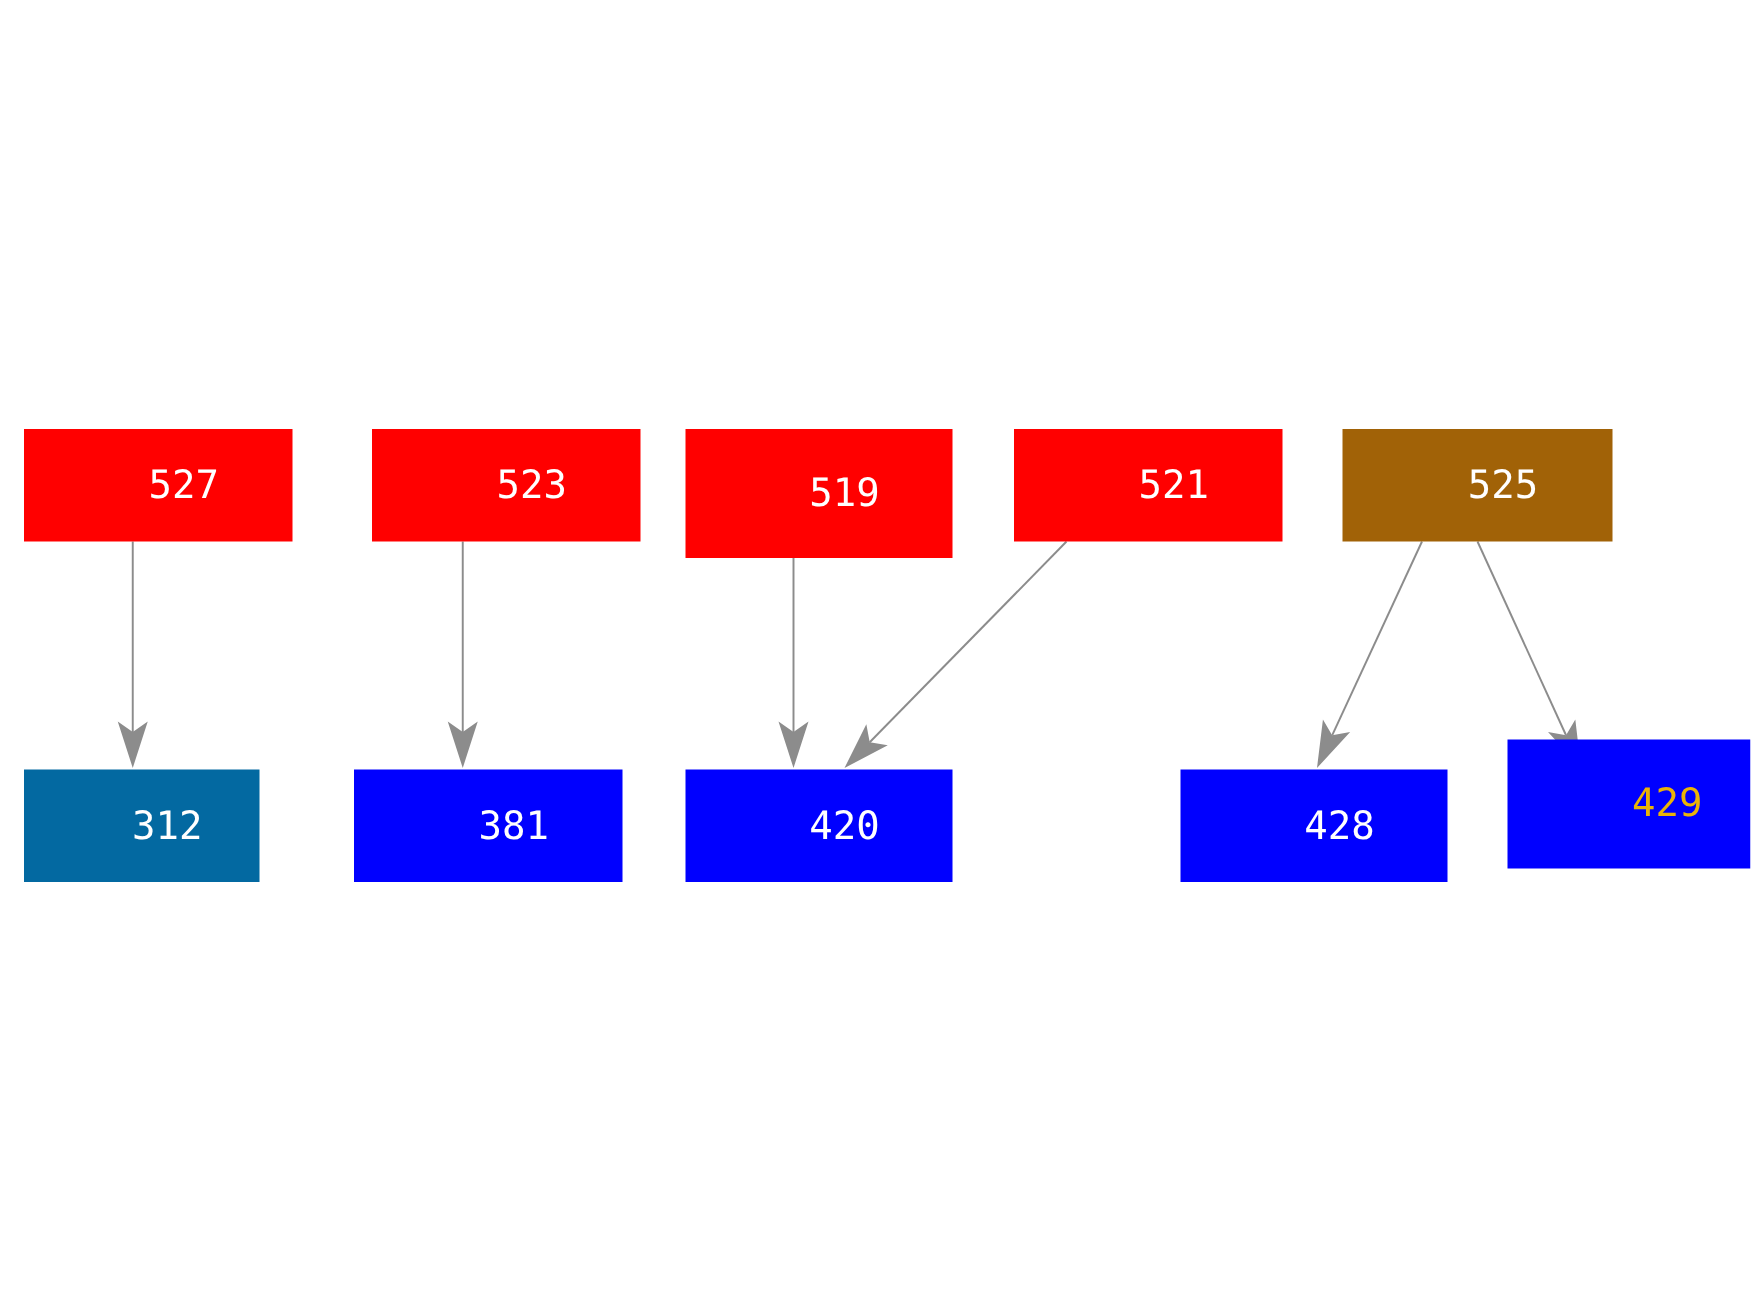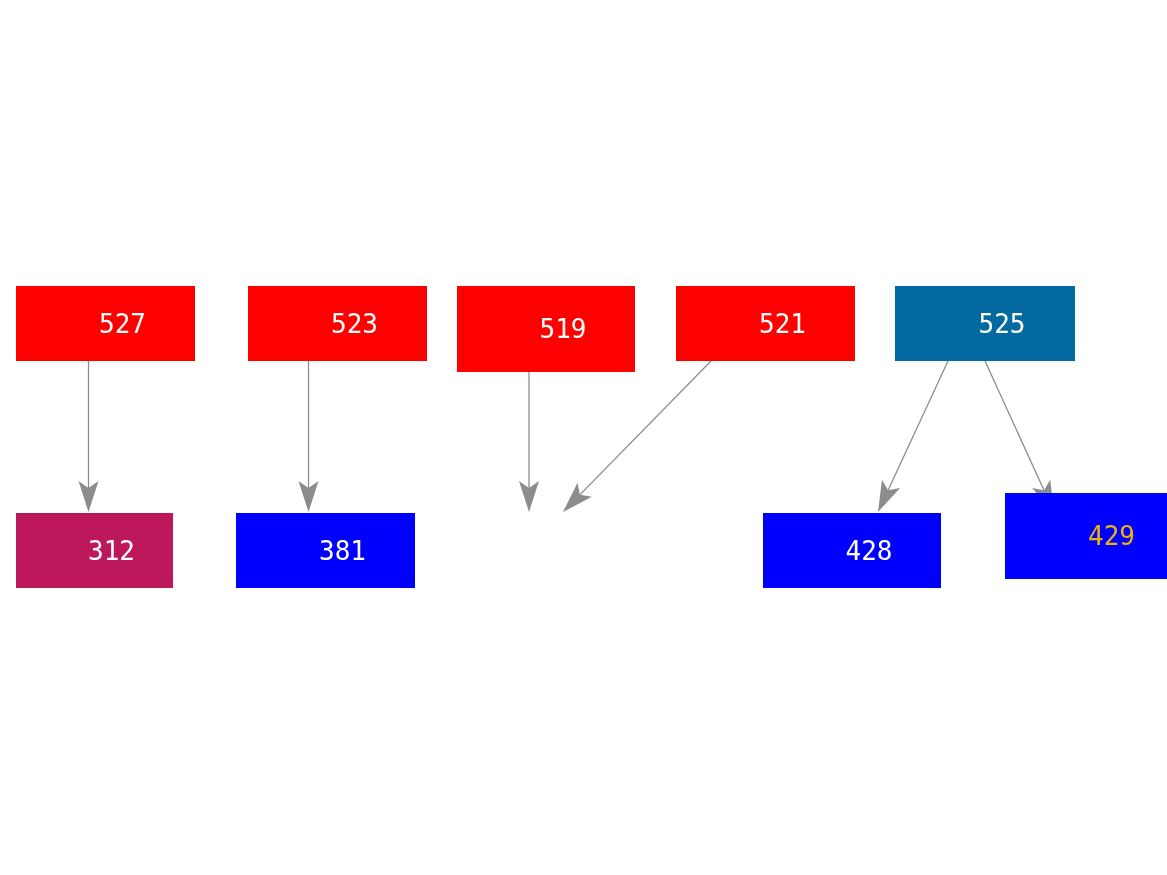--- a/index.html
+++ b/index.html
@@ -50,18 +50,19 @@
       <line x1="948" y1="361" x2="888.0939595047279" y2="490.2258873540869" stroke="#8c8c8c" stroke-width="1.3"></line>
       <polygon points="878,512 881.965484091143,479.6692880387256 888.0939595047279,490.2258873540869 900.1105779627374,488.0809209593322" fill="#8c8c8c"></polygon>
       <line x1="985" y1="361" x2="1044.0251822769785" y2="490.17105106990954" stroke="#8c8c8c" stroke-width="1.3"></line>
       <polygon points="1054,512 1032.0204650535595,487.9604483498921 1044.0251822769785,490.17105106990954 1050.211255828635,479.64810024737426" fill="#8c8c8c"></polygon>
     </svg>
 
   <div class="node" style="left: 16px; top: 286px; width: 145px; height: 75px; background: rgb(255, 0, 0); color: rgb(255, 255, 255);">527</div>
   <div class="node" style="left: 248px; top: 286px; width: 145px; height: 75px; background: rgb(255, 0, 0); color: rgb(255, 255, 255);">523</div>
   <div class="node" style="left: 457px; top: 286px; width: 144px; height: 86px; background: rgb(255, 0, 0); color: rgb(255, 255, 255);">519</div>
   <div class="node" style="left: 676px; top: 286px; width: 145px; height: 75px; background: rgb(255, 0, 0); color: rgb(255, 255, 255);">521</div>
-  <div class="node" style="left: 895px; top: 286px; width: 146px; height: 75px; background: #0369a1; color: rgb(255, 255, 255);">525</div>
-  <div class="node" style="left: 16px; top: 513px; width: 123px; height: 75px; background: #be185d; color: rgb(255, 255, 255);">312</div>
+  <div class="node" style="left: 895px; top: 286px; width: 146px; height: 75px; background: #a16207; color: rgb(255, 255, 255);">525</div>
+  <div class="node" style="left: 16px; top: 513px; width: 123px; height: 75px; background: #0369a1; color: rgb(255, 255, 255);">312</div>
   <div class="node" style="left: 236px; top: 513px; width: 145px; height: 75px; background: rgb(0, 0, 255); color: rgb(255, 255, 255);">381</div>
-  <div class="node" style="left: 763px; top: 513px; width: 144px; height: 75px; background: rgb(0, 0, 255); color: rgb(255, 255, 255);">428</div>
+  <div class="node" style="left: 457px; top: 513px; width: 144px; height: 75px; background: rgb(0, 0, 255); color: rgb(255, 255, 255);">420</div>
+  <div class="node" style="left: 787px; top: 513px; width: 144px; height: 75px; background: rgb(0, 0, 255); color: rgb(255, 255, 255);">428</div>
   <div class="node" style="left: 1005px; top: 493px; width: 145px; height: 86px; background: rgb(0, 0, 255); color: #eab308;">429</div>
 </div>
 
 </body></html>

